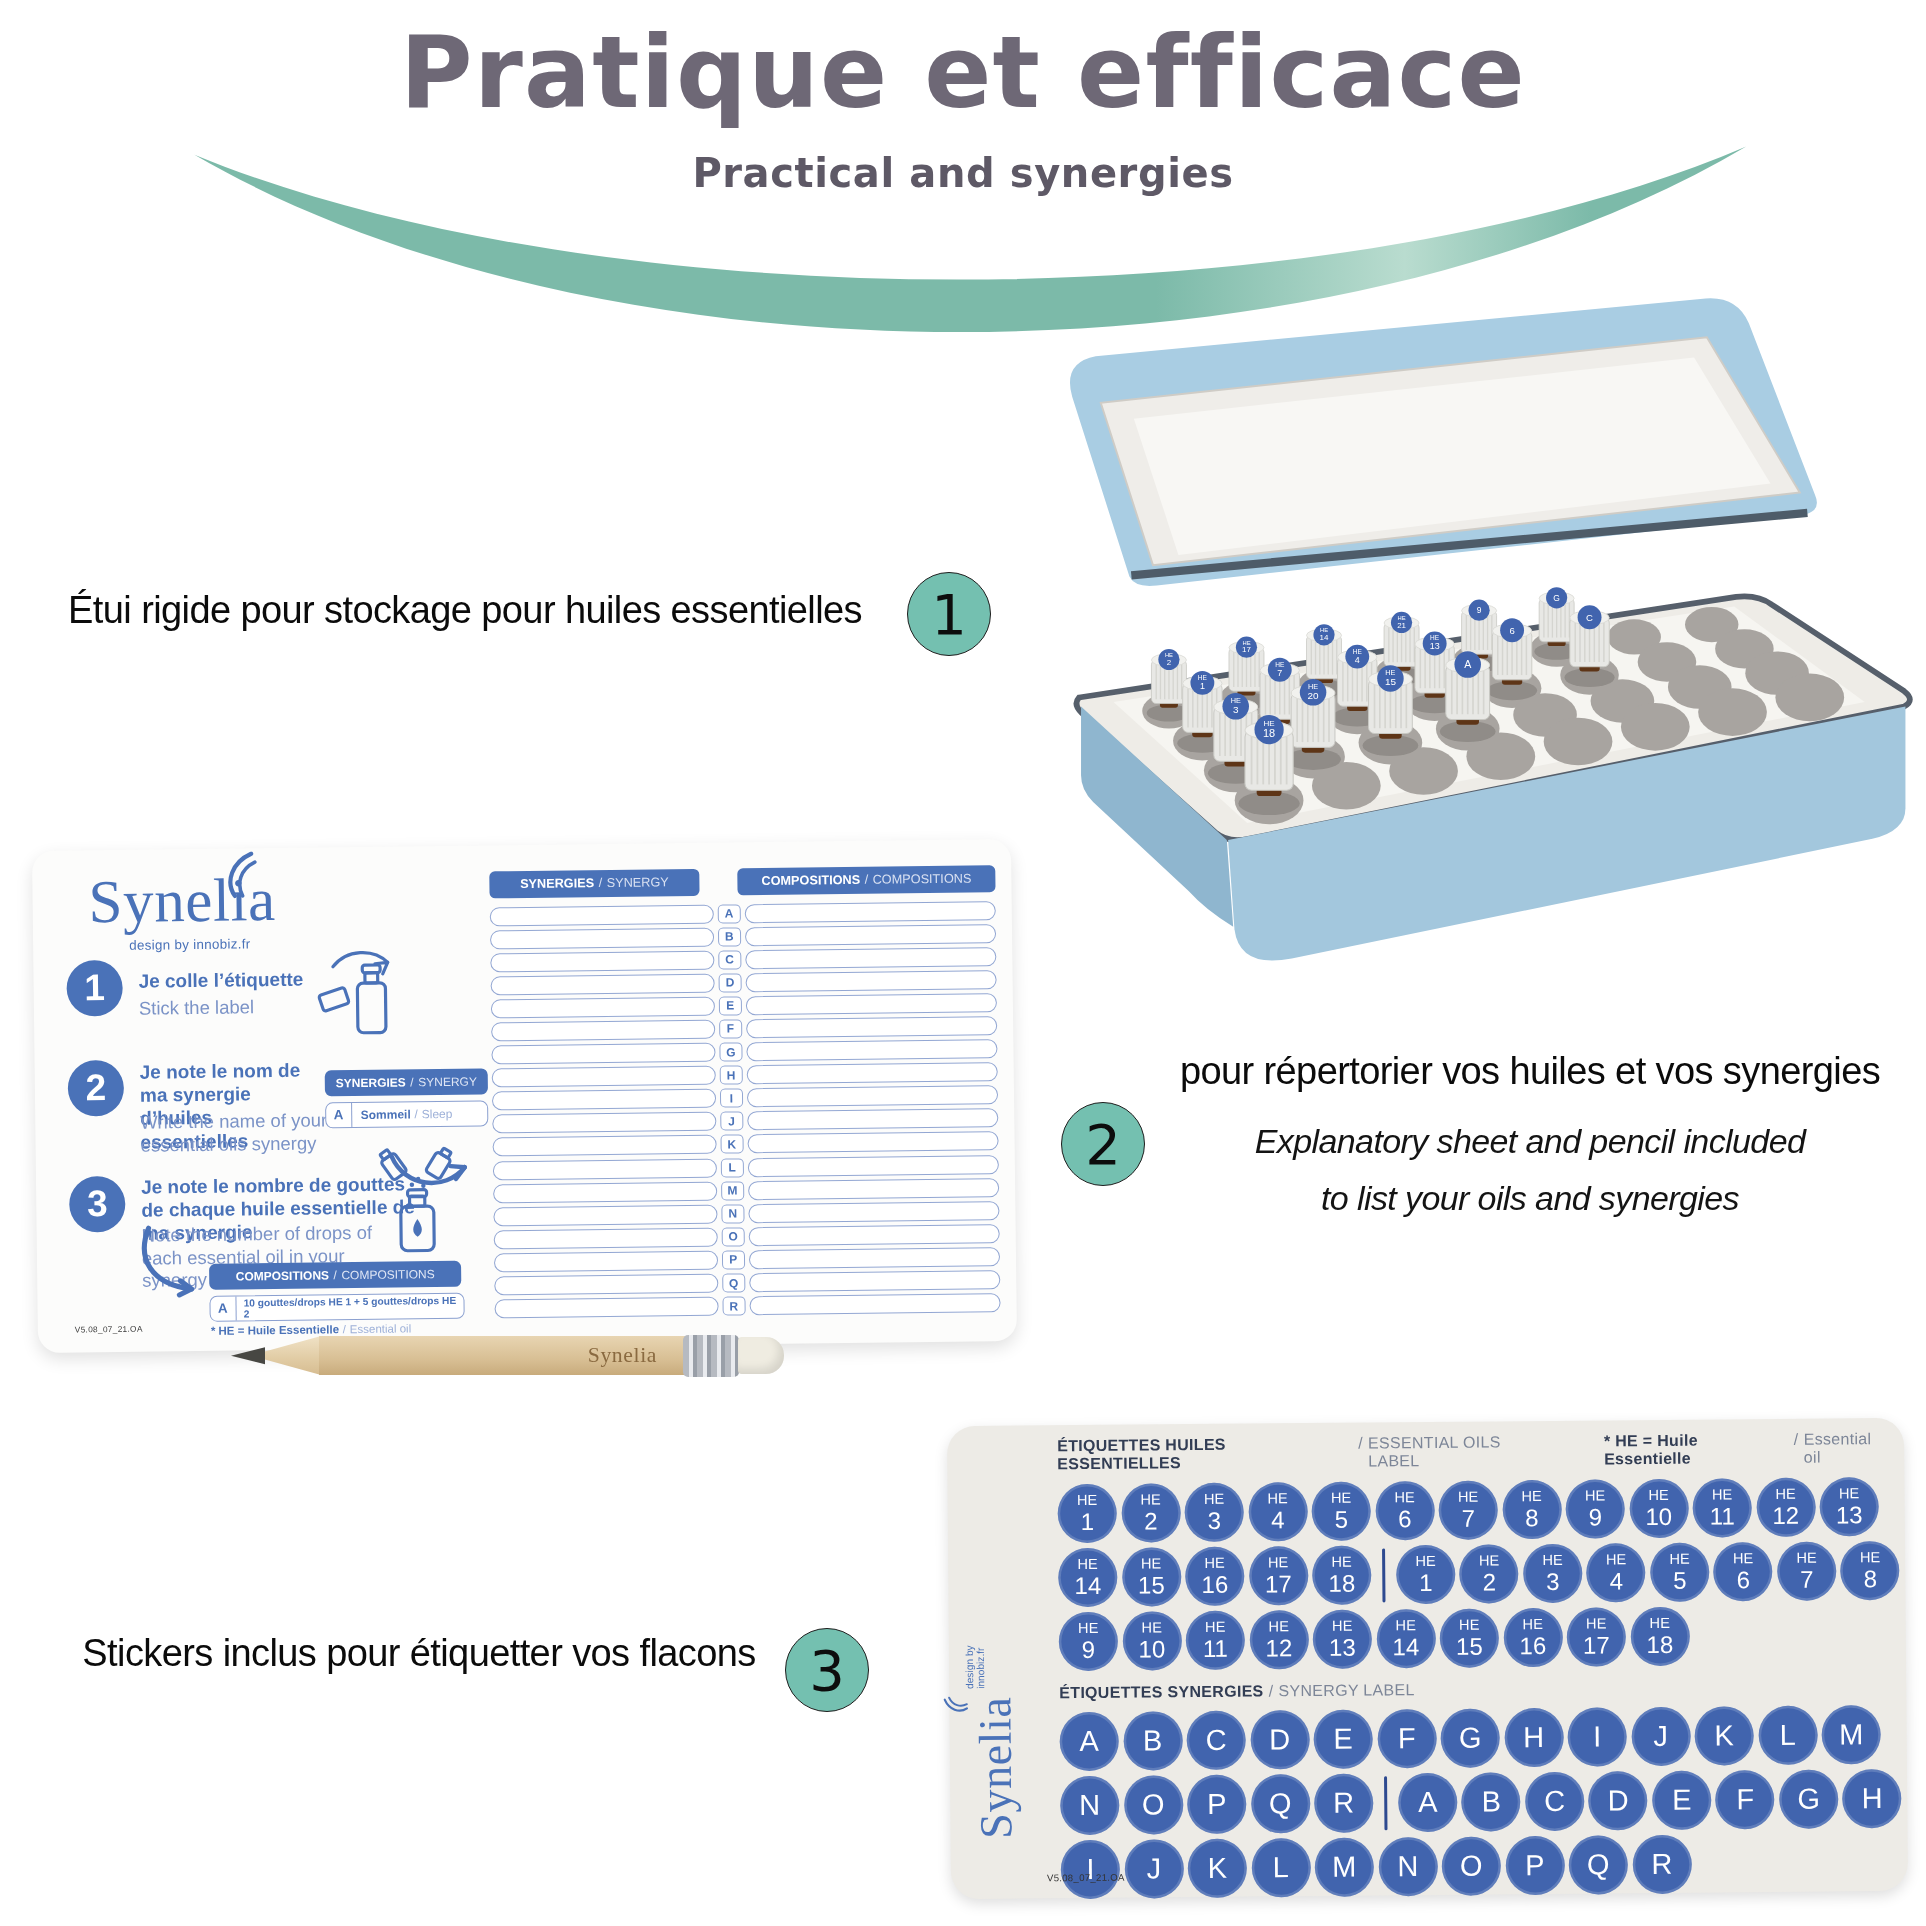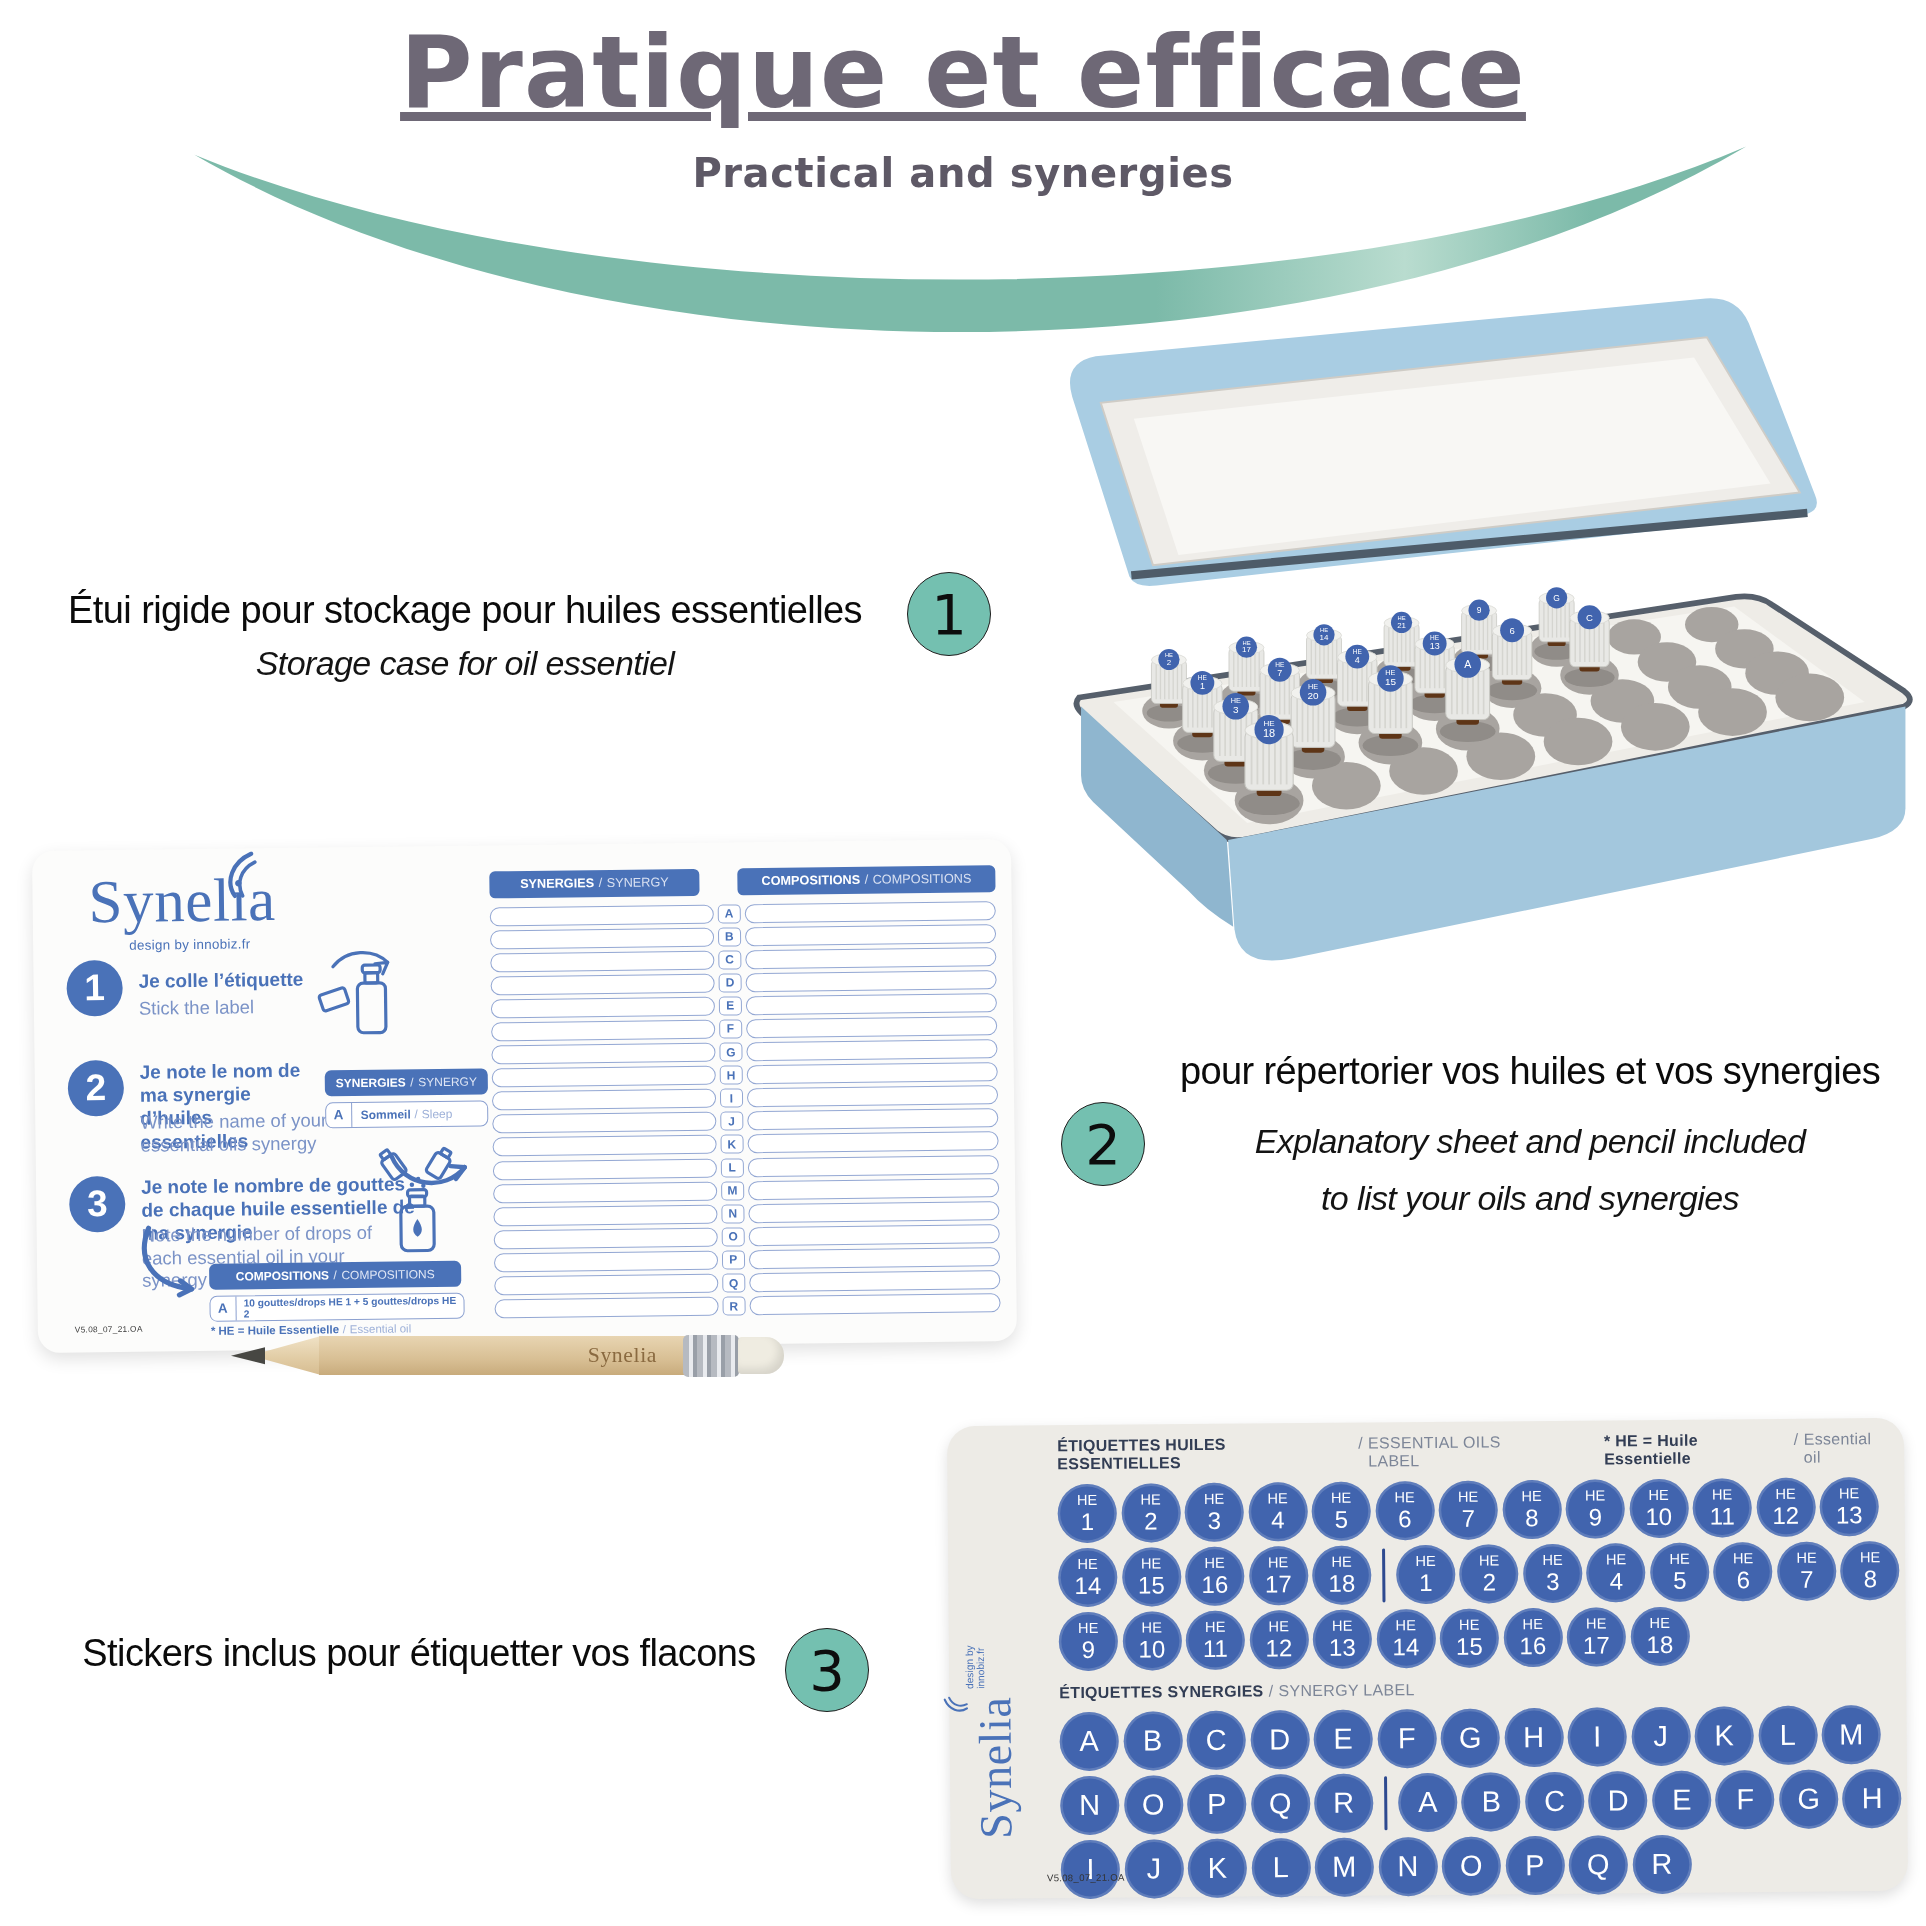--- a/index.html
+++ b/index.html
@@ -3,21 +3,21 @@
 <meta charset="utf-8">
 <style>
   html,body{margin:0;padding:0;}
   body{width:1926px;height:1926px;position:relative;background:#fff;overflow:hidden;
        font-family:"Liberation Sans",sans-serif;color:#111;}
   [data-name]{box-sizing:border-box;}
 
   
   .title{position:absolute;top:15.3px;left:0;width:100%;text-align:center;
          font-family:"DejaVu Sans",sans-serif;font-weight:700;font-size:99px;
-         color:var(--title_gray,#6e6876);letter-spacing:1.3px;text-decoration:underline;}
+         color:var(--title_gray,#6e6876);letter-spacing:1.3px;}
   .subtitle{position:absolute;top:150px;left:0;width:100%;text-align:center;
             font-family:"DejaVu Sans",sans-serif;font-weight:700;font-size:40px;
             color:#5e5966;letter-spacing:0.6px;}
   .swoosh{position:absolute;top:0;left:0;}
 
   
   .feature{position:absolute;text-align:center;}
   .f-fr{font-size:38px;color:#0b0b0b;letter-spacing:-0.6px;}
   .f-en{font-size:34px;font-style:italic;color:#141414;margin-top:11.5px;letter-spacing:-0.6px;}
   #feature1{left:38px;top:589px;width:854px;}
@@ -144,21 +144,20 @@
         <stop offset="0.9" stop-color="#7cbaa9"></stop>
     </linearGradient>
   </defs>
   <path d="M 305,243 C 950,618 2090,615 2742,230 C 2100,505 950,508 305,243 Z" fill="url(#tealGrad)"></path>
 </svg>
 <div class="title" data-name="page-title">Pratique et efficace</div>
 <div class="subtitle" data-name="page-subtitle">Practical and synergies</div>
 
 <div class="feature" id="feature1" data-name="feature-1-text">
   <div class="f-fr" data-name="feature-1-fr">Étui rigide pour stockage pour huiles essentielles</div>
-  <div class="f-en" data-name="feature-1-en">Storage case for oil essentiel</div>
 </div>
 <div class="badge" id="badge1" data-name="feature-1-number-badge">
   <span data-name="feature-1-number">1</span>
 </div>
 
 <div class="case" data-name="storage-case-photo">
   <svg width="904" height="713" viewBox="0 0 1420 1120" data-name="case-illustration">
     <path data-name="case-lid-outer" d="M 175,458 L 85,175 Q 70,122 122,112 L 1072,22 Q 1128,14 1148,60 L 1252,330 Q 1262,353 1238,360 L 218,472 Q 184,476 175,458 Z" fill="#a9cde3"></path>
     <path data-name="case-lid-lining" d="M 212,440 L 130,185 L 1082,82 L 1228,326 Z" fill="#efede9" stroke="#cfccc6" stroke-width="3"></path>
     <path data-name="case-lid-panel" d="M 252,424 L 182,210 L 1062,114 L 1182,312 Z" fill="#f8f7f4"></path>

